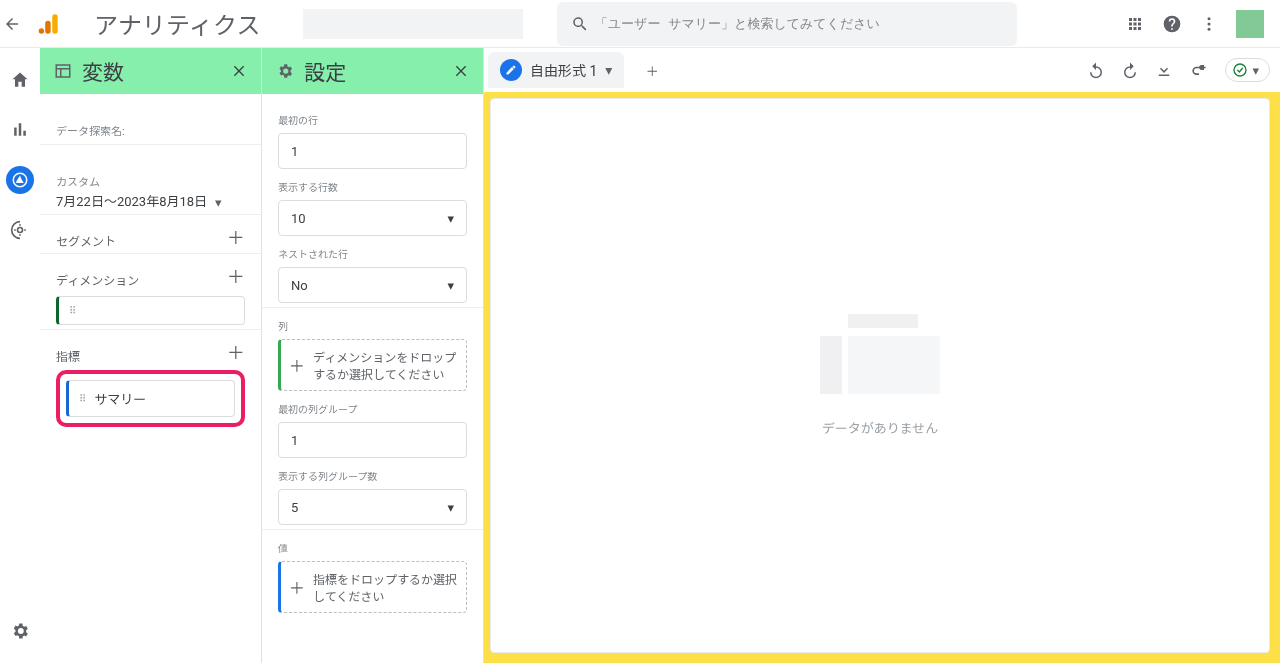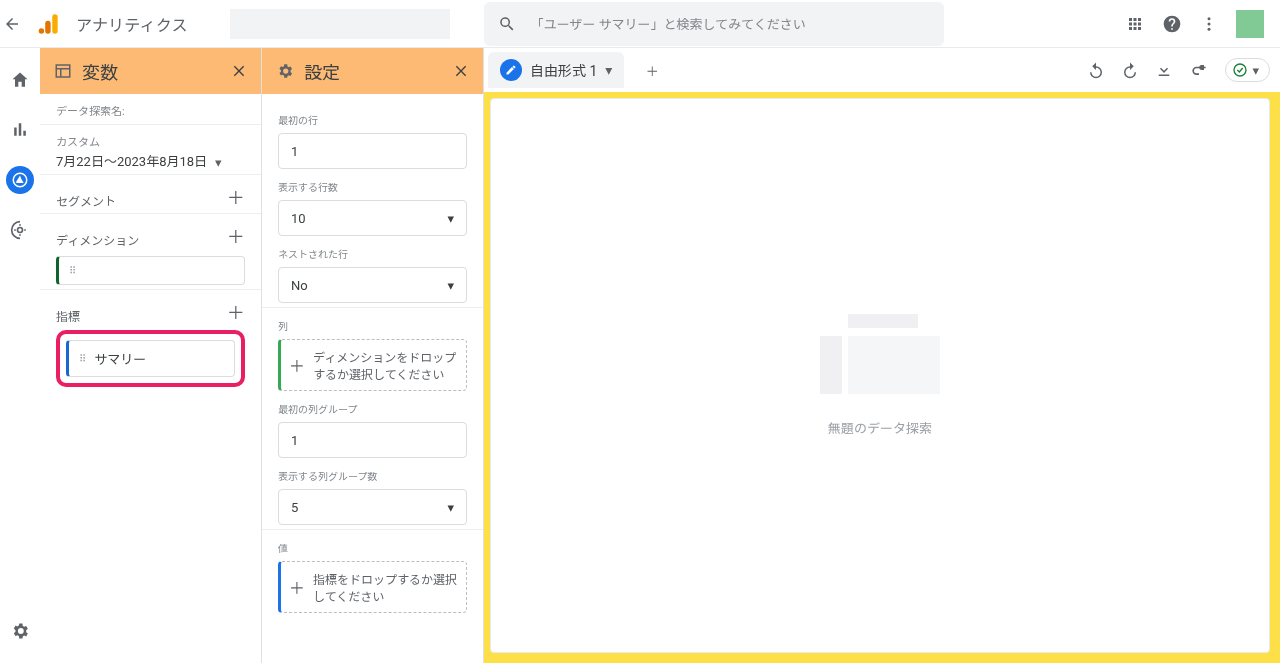--- a/index.html
+++ b/index.html
@@ -18,33 +18,34 @@
   .header {
     height: 48px;
     display: flex;
     align-items: center;
     padding: 0 8px 0 0;
     border-bottom: 1px solid #e8eaed;
     gap: 8px;
   }
   .header .back { width: 24px; display:flex; align-items:center; justify-content:center; color:#5f6368; font-size:20px; cursor:pointer; }
   .header .logo { width: 26px; height: 26px; margin-left:4px; position:relative; }
-  .header .title { font-size: 16px; color:#5f6368; margin-left:6px; letter-spacing:0.2px;}
+  .header .title { font-size: 24px; color:#5f6368; margin-left:24px; letter-spacing:0.2px;}
   .header .blurred { flex: 0 0 220px; height: 30px; background:#f1f3f4; margin-left: 34px;}
   .header .search {
     flex: 0 0 460px;
     height: 44px;
     background: #f1f3f4;
     border-radius: 6px;
     display: flex;
     align-items: center;
     padding: 0 14px;
     margin-left: 26px;
     color: #80868b;
-    gap: 15px;
+    gap: 6px;
+    font-family: Liberation Mono, monospace;
   }
   .header .search-icon { color:#5f6368; }
   .header .spacer { flex: 1 1 auto; }
   .header .right-icons { display:flex; align-items:center; gap:18px; margin-right:8px;}
   .header .right-icons > * { color:#5f6368; cursor:pointer;}
   .avatar { width:28px; height:28px; background:#81c995; }
 
   
   .leftrail {
     position:absolute;
@@ -74,29 +75,29 @@
   }
   .panel::-webkit-scrollbar{width:8px}
   .panel::-webkit-scrollbar-thumb{background:#dadce0;border-radius:4px}
 
   .panel-vars { width: 222px; }
   .panel-settings { width: 222px; }
 
   .panel-head {
     display:flex; align-items:center; height:46px;
     padding: 0 14px;
-    font-size:18px; color:#3c4043;
-    position:sticky; top:0; background:#fdba74; z-index:2;
+    font-size:21px; color:#3c4043;
+    position:sticky; top:0; background:#86efac; z-index:2;
   }
   .panel-head .ph-icon { margin-right:10px; color:#5f6368;}
   .panel-head .ph-close{ margin-left:auto; color:#3c4043; cursor:pointer; font-size:18px;}
 
   .section { padding: 8px 16px 4px 16px; border-bottom:1px solid #eeeeee; }
   .section:last-child{border-bottom:0}
-  .sec-label { font-size: 11px; color:#80868b; margin-bottom:2px;}
+  .sec-label { font-size: 11px; color:#80868b; margin-bottom:2px;margin-top:20px;}
   .sec-value { font-size: 13px; color:#3c4043; }
 
   .sec-row { display:flex; align-items:flex-end; }
   .sec-row .plus{ margin-left:auto; color:#5f6368; font-size:18px; cursor:pointer;}
   .sec-row .caret{ margin-left:8px; color:#5f6368;}
 
   .chip {
     border:1px solid #dadce0; border-radius:4px;
     padding:8px 10px;
     display:flex; align-items:center; gap:10px;
@@ -408,17 +409,17 @@
           <span class="caret">▾</span>
         </span>
       </div>
     </div>
     <div class="canvas-body">
       <div class="placeholder-illus">
         <div class="a"></div>
           <div class="b"></div>
           <div class="c"></div>
       </div>
-      <div>無題のデータ探索</div>
+      <div>データがありません</div>
     </div>
   </div>
 
 </div>
 
 </body></html>

